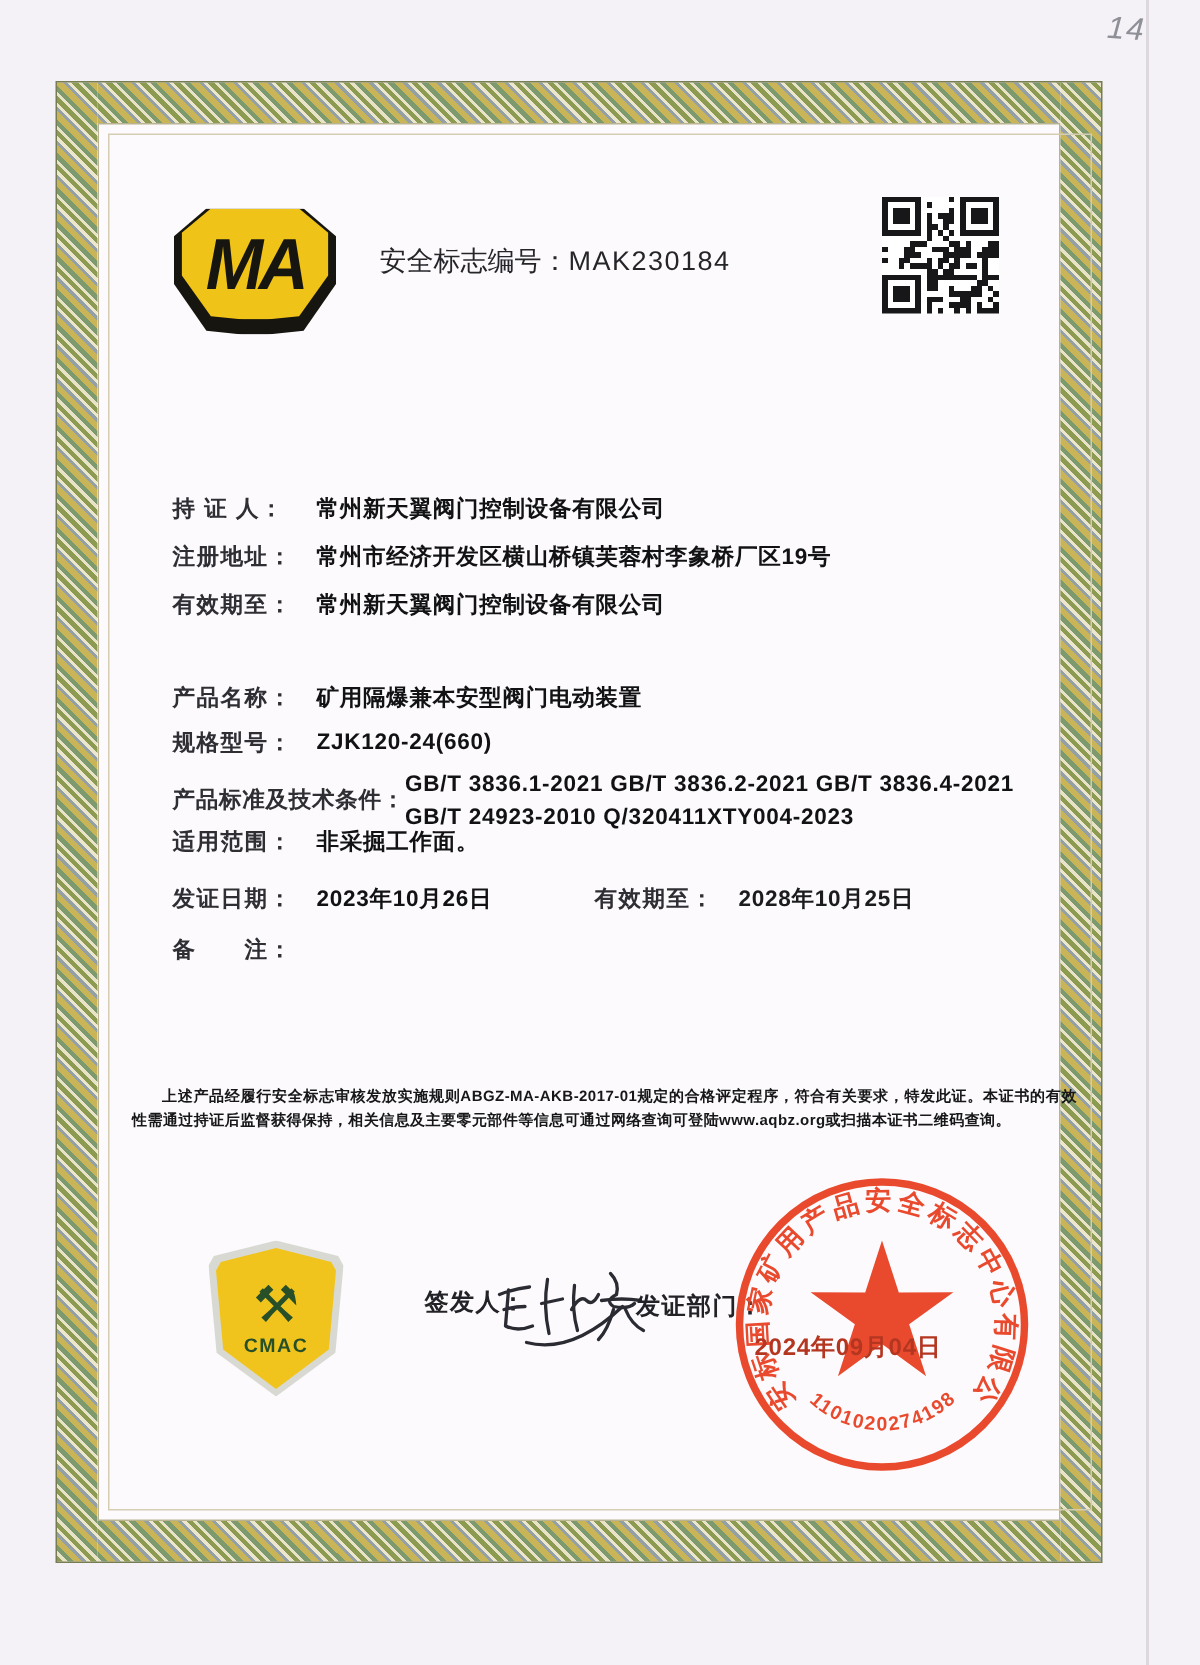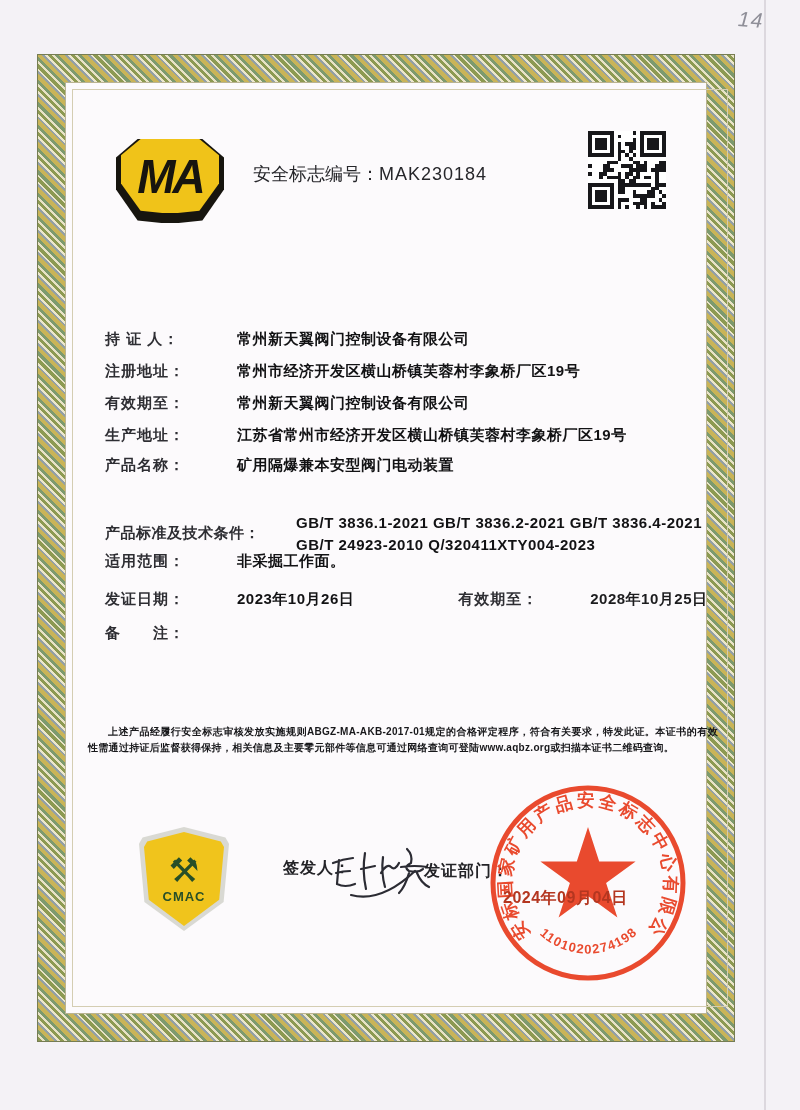--- a/index.html
+++ b/index.html
@@ -43,21 +43,21 @@
   .serial-line{position:absolute;left:0;top:162px;width:740px;text-align:center;font-size:18px;color:#26262a;}
   .serial-line .num{letter-spacing:1px;margin-top:23px;}
   .qr{position:absolute;left:588px;top:131px;width:78px;height:78px;}
 
   .cert-title{
     position:absolute;left:0;top:238px;width:800px;text-align:center;
     font-size:36px;font-weight:900;letter-spacing:3px;color:#121214;
   }
 
   
-  .row{position:absolute;left:105px;display:flex;align-items:flex-start;font-size:15px;gap:36px;}
+  .row{position:absolute;left:115px;display:flex;align-items:flex-start;font-size:15px;}
   .row .lbl{font-weight:700;color:#2e2e33;white-space:nowrap;width:96px;flex:none;letter-spacing:1px;}
   .row .val{font-weight:700;color:#121214;letter-spacing:.5px;}
   .row.wide .lbl{width:auto;letter-spacing:.5px;}
   .row.wide{align-items:center;}
   .row.wide .val{width:420px;margin-left:0;line-height:1.45;}
   .row .lbl2{font-weight:700;color:#2e2e33;white-space:nowrap;margin-left:68px;letter-spacing:1px;}
   .row .val2{font-weight:700;margin-left:16px;letter-spacing:.5px;}
 
   .notice{
     position:absolute;left:88px;top:724px;width:630px;
@@ -259,27 +259,27 @@
     <span class="val">常州新天翼阀门控制设备有限公司</span>
   </div>
   <div class="row" style="top:362px">
     <span class="lbl">注册地址：</span>
     <span class="val">常州市经济开发区横山桥镇芙蓉村李象桥厂区19号</span>
   </div>
   <div class="row" style="top:394px">
     <span class="lbl">有效期至：</span>
     <span class="val">常州新天翼阀门控制设备有限公司</span>
   </div>
-  <div class="row" style="top:426px">
-    <span class="lbl">生产地址：</span>
-    <span class="val">江苏省常州市经济开发区横山桥镇芙蓉村李象桥厂区19号</span>
-  </div>
   <div class="row" style="top:456px">
     <span class="lbl">产品名称：</span>
     <span class="val">矿用隔爆兼本安型阀门电动装置</span>
+  </div>
+  <div class="row" style="top:486px">
+    <span class="lbl">规格型号：</span>
+    <span class="val">ZJK120-24(660)</span>
   </div>
   <div class="row wide" style="top:512px">
     <span class="lbl">产品标准及技术条件：</span>
     <span class="val">GB/T 3836.1-2021 GB/T 3836.2-2021 GB/T 3836.4-2021 GB/T 24923-2010 Q/320411XTY004-2023</span>
   </div>
   <div class="row" style="top:552px">
     <span class="lbl">适用范围：</span>
     <span class="val">非采掘工作面。</span>
   </div>
   <div class="row" style="top:590px">

